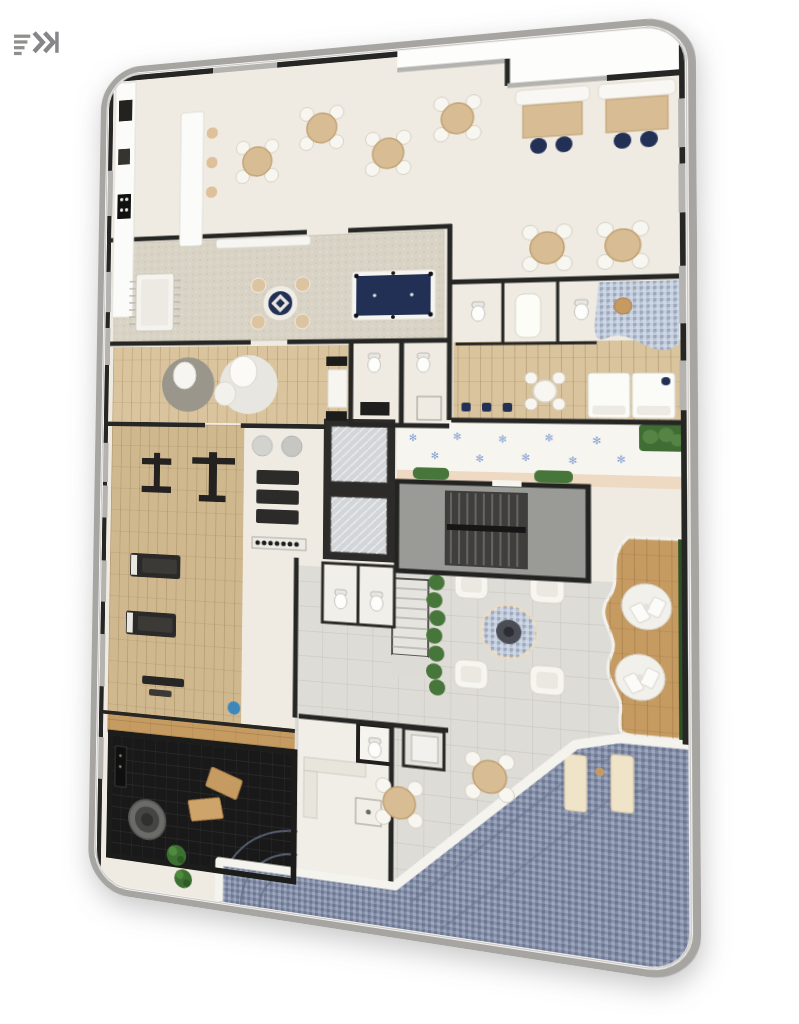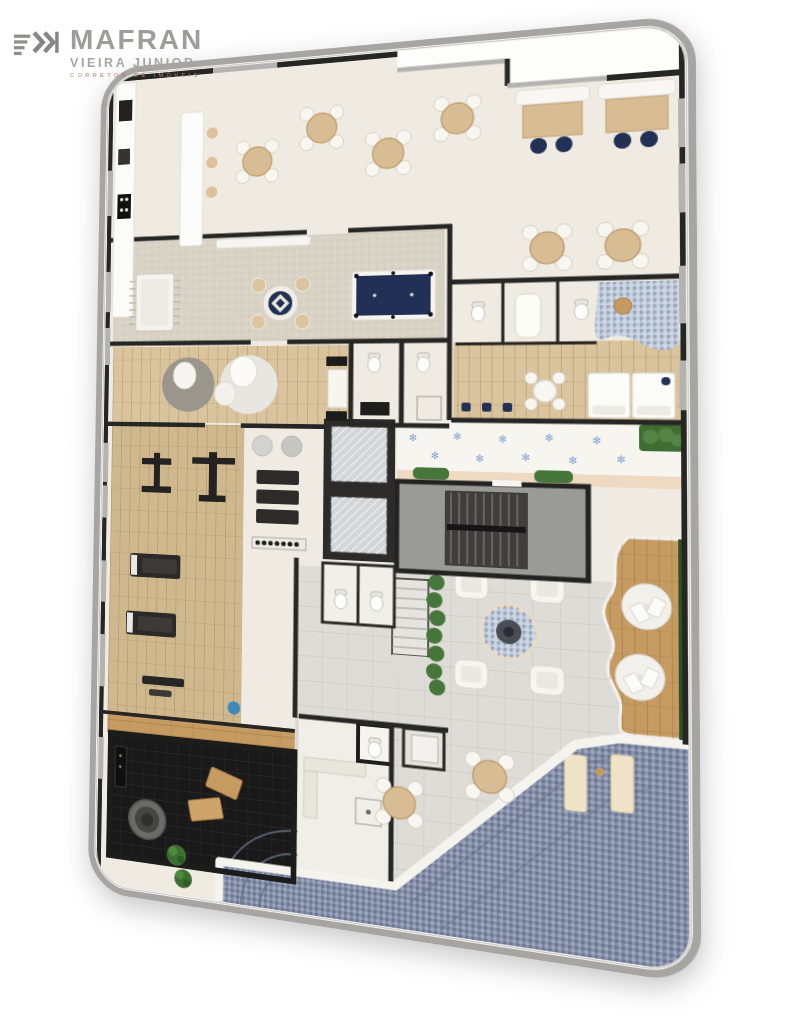--- a/index.html
+++ b/index.html
@@ -27,25 +27,20 @@
       <rect x="0" y="14" width="14" height="3.4"></rect>
       <rect x="0" y="20" width="11" height="3.4"></rect>
       <rect x="0" y="26" width="8" height="3.4"></rect>
     </g>
     <g fill="none" stroke="#86868a" stroke-width="4.6">
       <polyline points="21,6 30,16 21,26"></polyline>
       <polyline points="32,6 41,16 32,26"></polyline>
     </g>
     <rect x="43" y="5" width="3.6" height="22" fill="#86868a"></rect>
   </svg>
-  <div class="logo-text">
-    <span class="logo-title">MAFRAN</span>
-    <span class="logo-sub">VIEIRA JUNIOR</span>
-    <span class="logo-tag">CORRETOR DE IMÓVEIS</span>
-  </div>
 </div>
 
 <div class="plan-wrap">
 <div class="plan-inner" id="plan-inner" style="transform: matrix3d(0.813294, -0.0918003, 0, -0.0002462, -0.0151201, 0.856603, 0, -3.32e-05, 0, 0, 1, 0, 16, 62, 0, 1);">
 <svg width="620" height="930" viewBox="0 0 620 930">
 <defs>
   <pattern id="plWoodV" width="11" height="24" patternUnits="userSpaceOnUse">
     <line x1="0.5" y1="0" x2="0.5" y2="24" stroke="rgba(110,75,30,0.22)" stroke-width="1"></line>
     <line x1="0" y1="0.5" x2="11" y2="0.5" stroke="rgba(110,75,30,0.12)" stroke-width="1"></line>
   </pattern>

